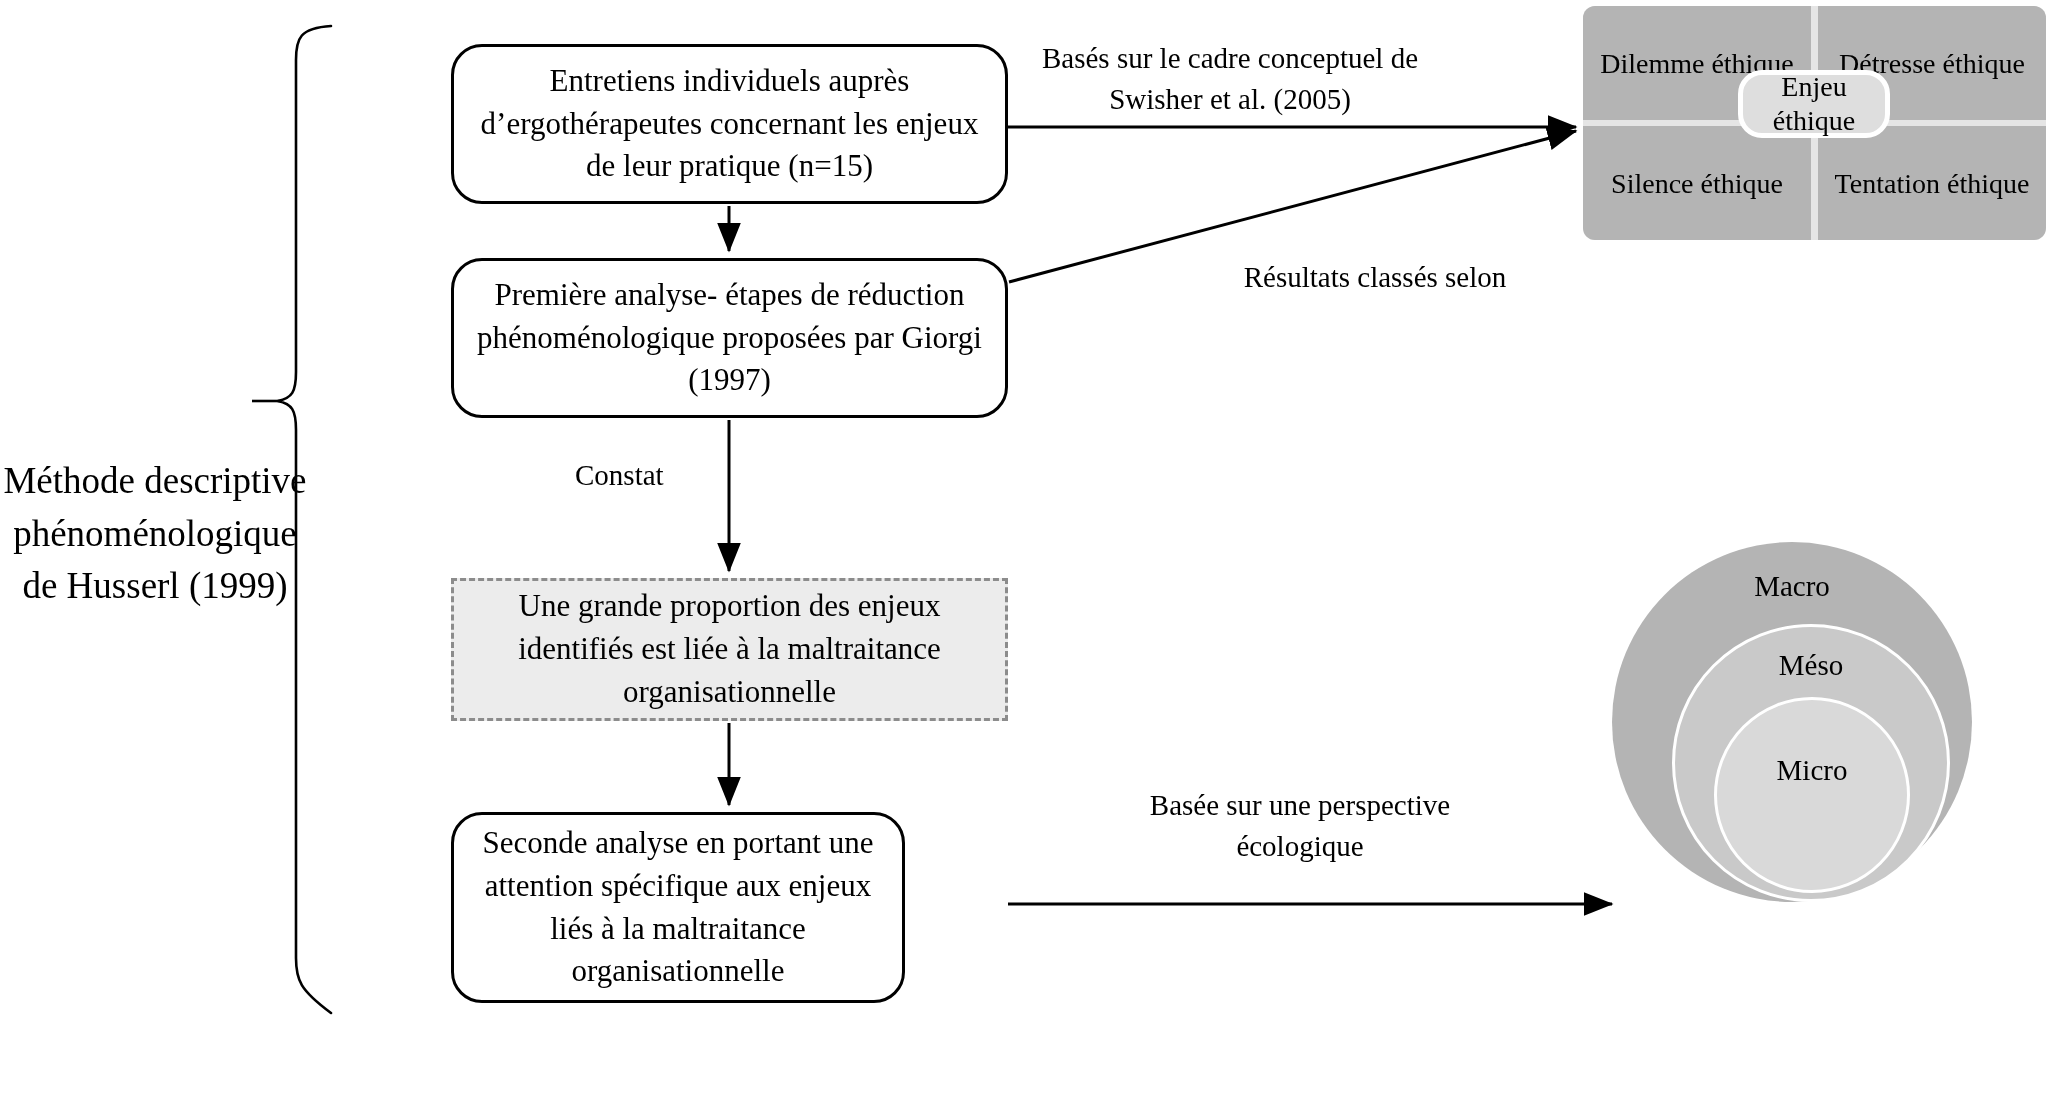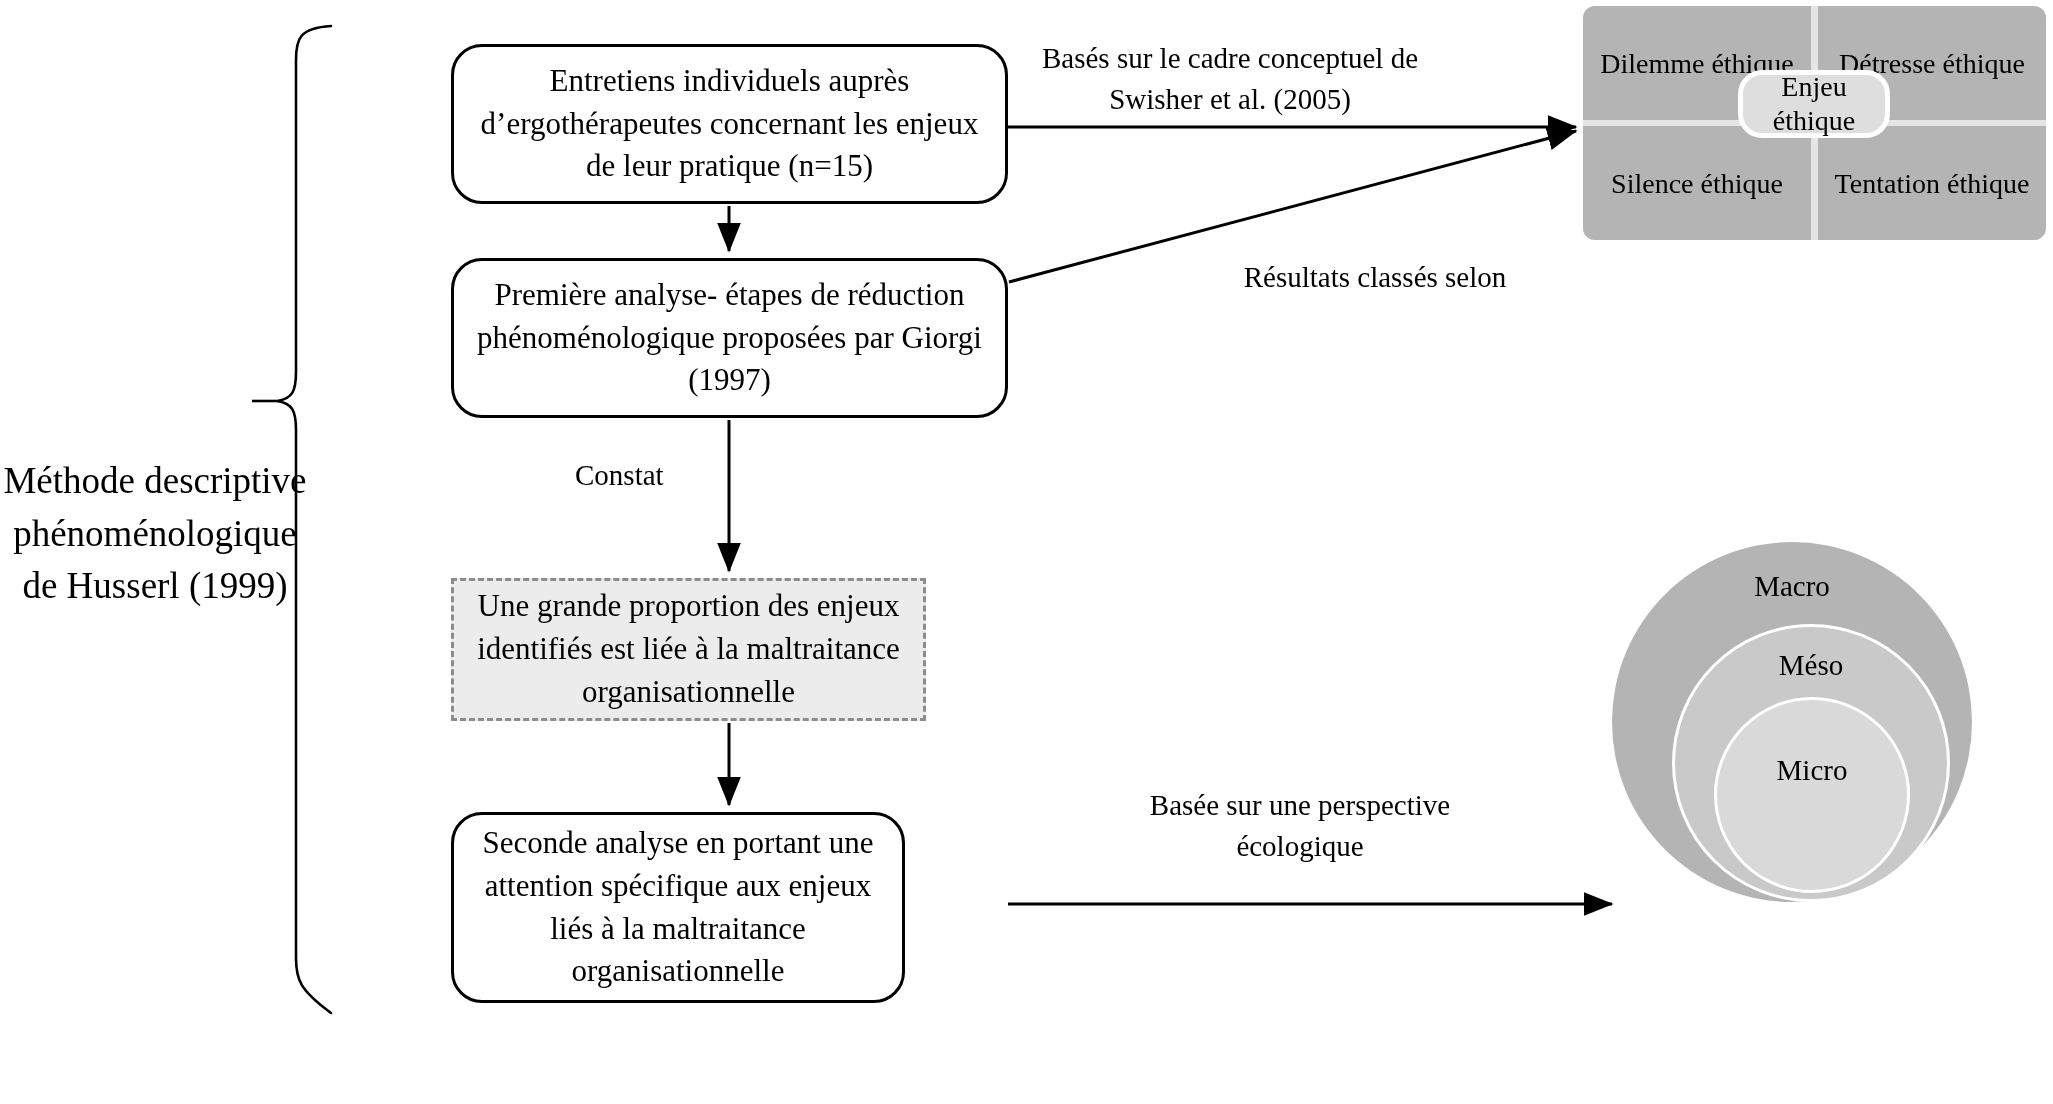--- a/index.html
+++ b/index.html
@@ -56,21 +56,21 @@
   }
   #box-interviews { left: 451px; top: 44px;  width: 557px; height: 160px; }
   #box-first-analysis { left: 451px; top: 258px; width: 557px; height: 160px; }
   #box-second-analysis { left: 451px; top: 812px; width: 454px; height: 191px; text-align: center; }
 
   
   #box-finding {
     position: absolute;
     left: 451px;
     top: 578px;
-    width: 475px;
+    width: 557px;
     height: 143px;
     box-sizing: border-box;
     border: 3px dashed #8c8c8c;
     background: #ececec;
     display: flex;
     align-items: center;
     justify-content: center;
     text-align: center;
     font-size: 31px;
     line-height: 1.38;

